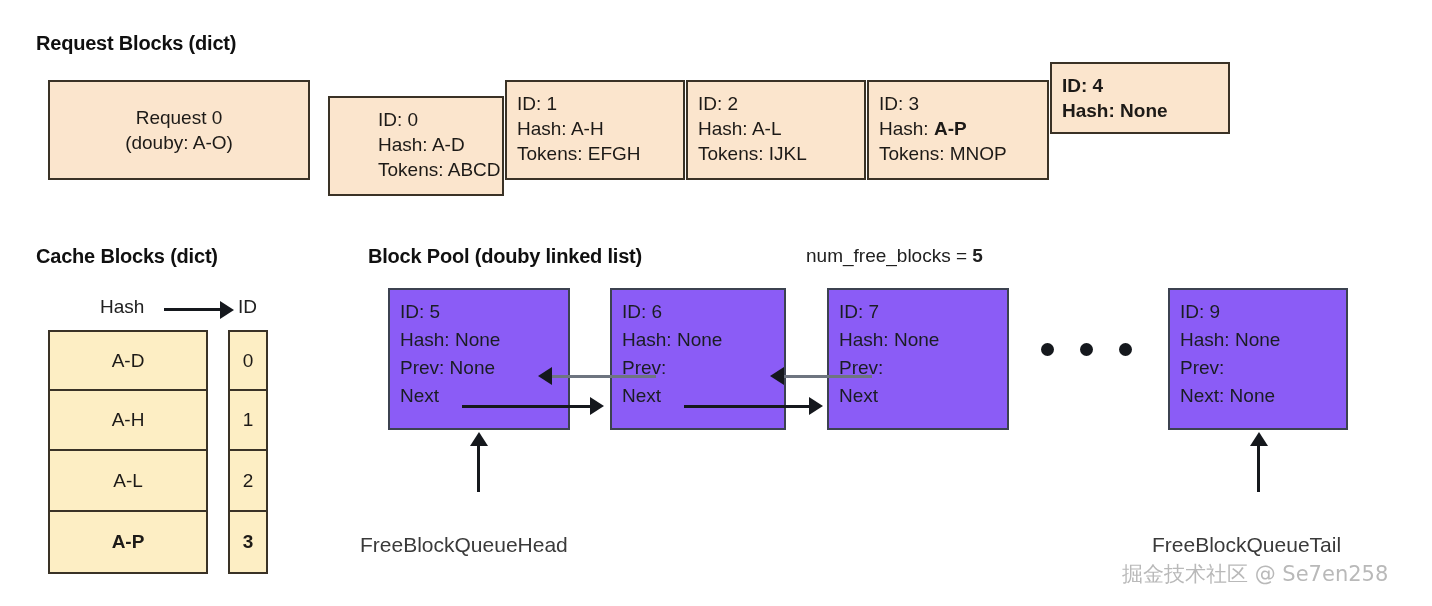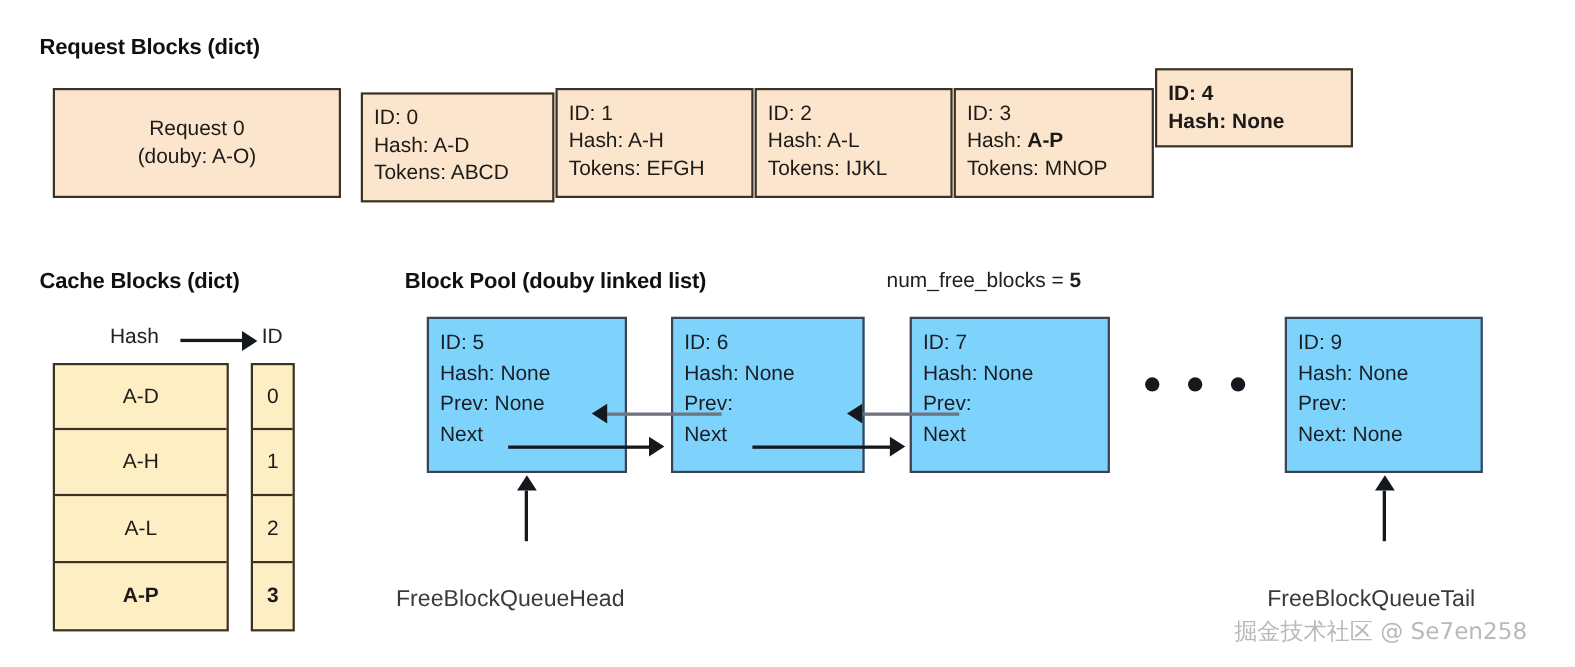--- a/index.html
+++ b/index.html
@@ -85,21 +85,21 @@
     justify-content: center;
     font-size: 19px;
     color: #1d1a17;
     box-sizing: border-box;
   }
   .row-sep { border-top: 2px solid #3a3226; }
   .bold-cell { font-weight: bold; }
 
   
   .pool-box {
-    background: #7dd3fc;
+    background: #8b5cf6;
     border: 2px solid #3c4250;
     box-sizing: border-box;
   }
   .pool-body { padding: 8px 0 0 10px; }
   .pool-line {
     font-size: 19px;
     line-height: 28px;
     color: #1a1d23;
     white-space: nowrap;
   }
@@ -156,21 +156,21 @@
 
 <div id="canvas">
 
   <div class="abs section-title" style="left:36px; top:32px;">Request Blocks (dict)</div>
 
   <div class="abs req-box center" style="left:48px; top:80px; width:262px; height:100px;">
     <div class="req-line">Request 0</div>
     <div class="req-line">(douby: A-O)</div>
   </div>
 
-  <div class="abs req-box" style="left:328px; top:84px; width:176px; height:100px;">
+  <div class="abs req-box" style="left:328px; top:96px; width:176px; height:100px;padding-left:38px;">
     <div class="req-body">
       <div class="req-line">ID: 0</div>
       <div class="req-line"><span>Hash: </span><span>A-D</span></div>
       <div class="req-line"><span>Tokens: </span><span>ABCD</span></div>
     </div>
   </div>
 
   <div class="abs req-box" style="left:505px; top:80px; width:180px; height:100px;">
     <div class="req-body">
       <div class="req-line">ID: 1</div>

